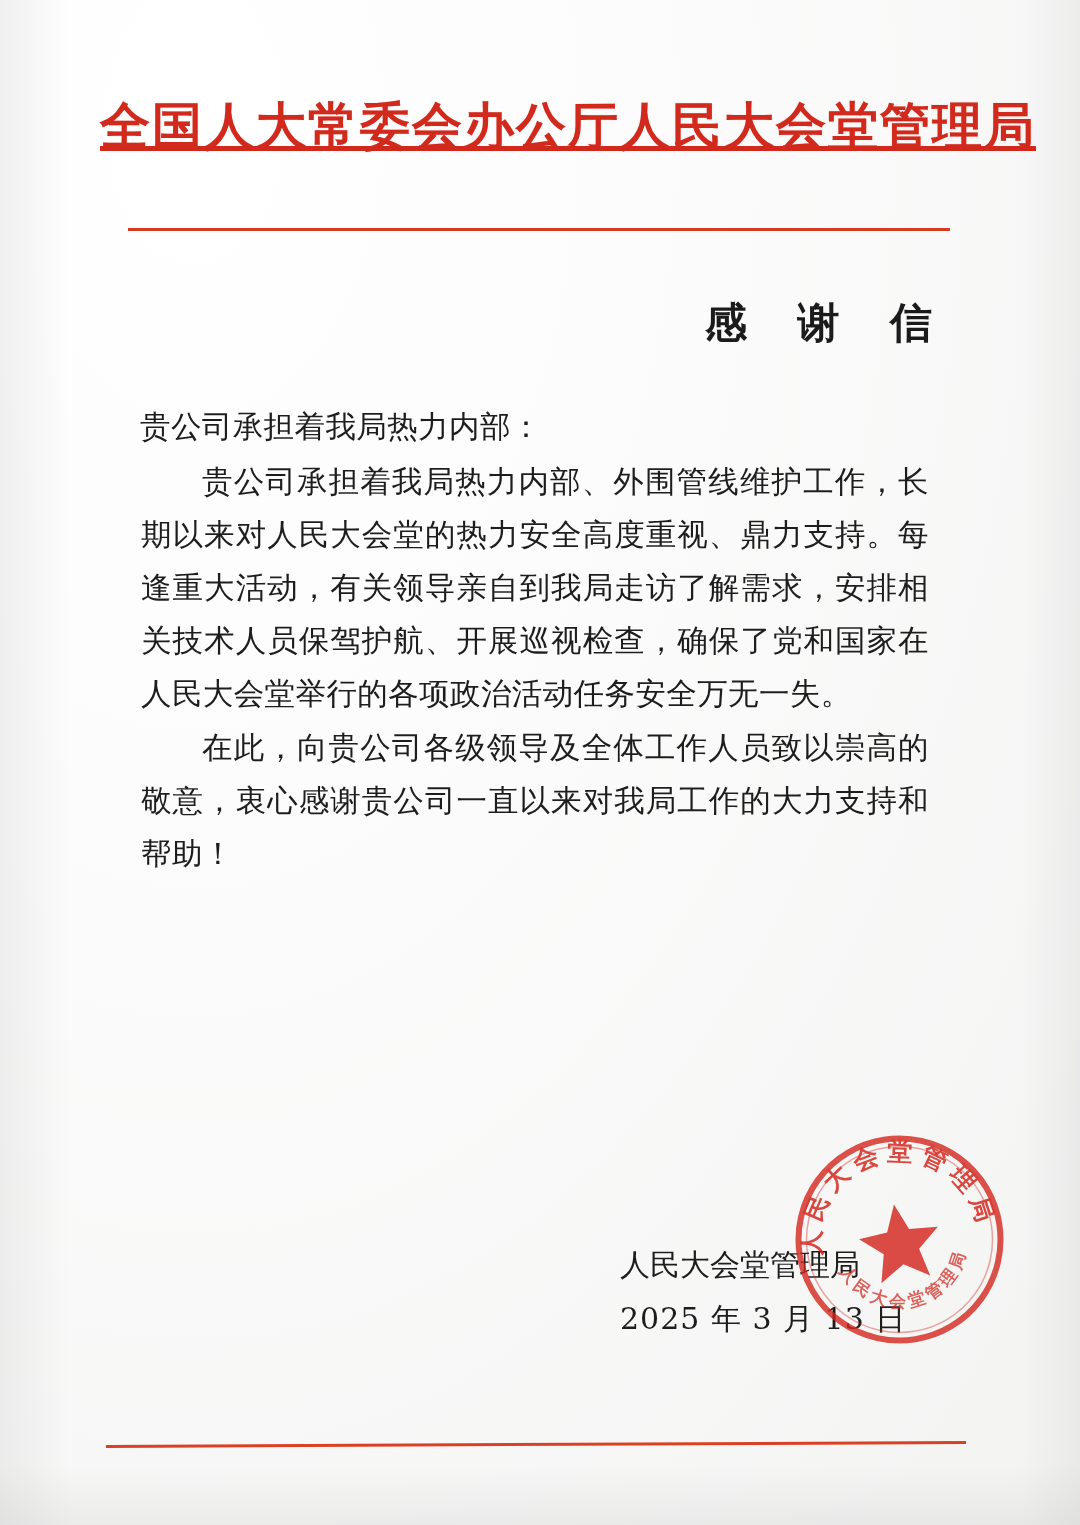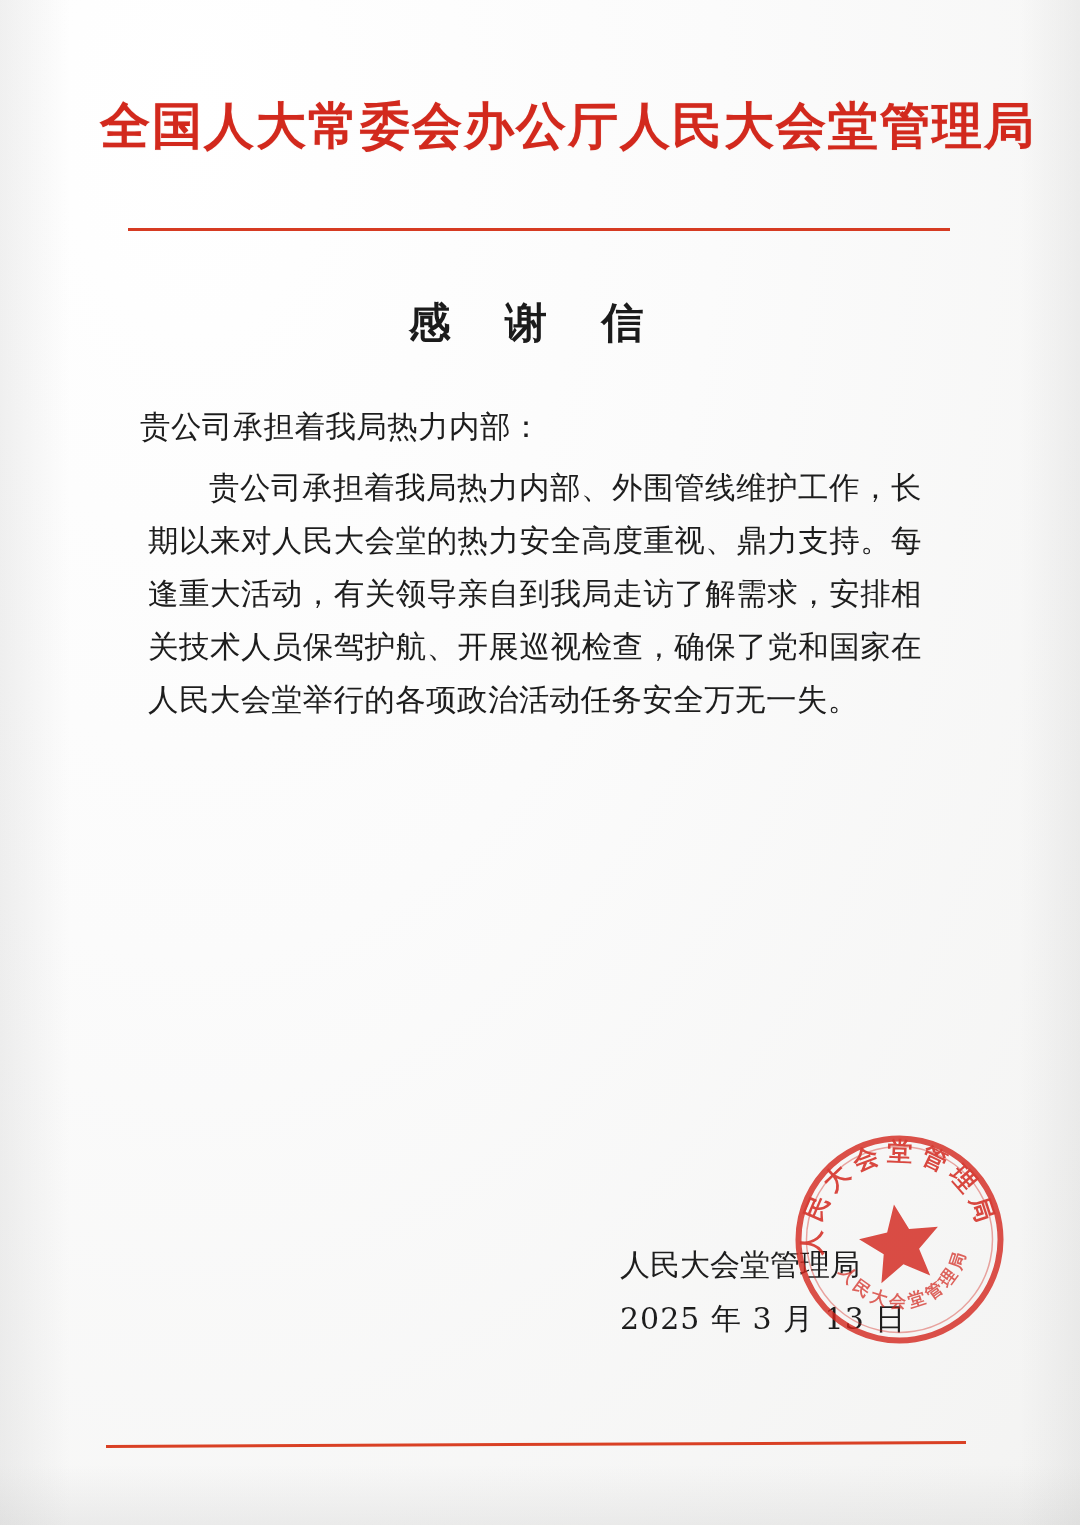--- a/index.html
+++ b/index.html
@@ -54,20 +54,21 @@
   }
   .letterhead-title {
     font-family: "DejaVu Serif", "Liberation Serif", serif;
     font-weight: bold;
     color: #d2291d;
     font-size: 50px;
     letter-spacing: 2px;
     line-height: 1.18;
     white-space: nowrap;
     text-shadow: 0 0 1px rgba(210,41,29,0.35);
+    text-decoration: underline;
   }
   .rule-top {
     position: absolute;
     left: 28px;
     top: 228px;
     width: 822px;
     height: 3px;
     background: #d63b22;
   }
   .rule-bottom {
@@ -79,44 +80,45 @@
     background: #d94024;
     transform: rotate(-0.25deg);
   }
 
   
   .doc-title {
     position: absolute;
     left: 0;
     top: 295px;
     width: 852px;
-    text-align: center;
+    text-align: right;
     font-size: 42px;
     font-weight: bold;
     color: #1b1b1b;
     letter-spacing: 20px;
     text-indent: 20px;
+    font-family: Liberation Serif, serif;
   }
 
   
   .body-block {
     position: absolute;
     left: 40px;
     top: 400px;
     width: 790px;
     color: #1d1d1d;
     font-size: 30.5px;
     line-height: 53px;
     letter-spacing: 0.4px;
   }
   .salutation {
     margin: 0 0 2px 0;
   }
   .para {
-    margin: 8px;
+    margin: 1px;
     text-indent: 2em;
     text-align: justify;
     text-justify: inter-ideograph;
   }
 
   
   .signature {
     position: absolute;
     left: 520px;
     top: 1238px;
@@ -150,20 +152,21 @@
     <div class="letterhead">
       <div class="letterhead-title">全国人大常委会办公厅人民大会堂管理局</div>
     </div>
     <div class="rule-top"></div>
 
     <div class="doc-title">感 谢 信</div>
 
     <div class="body-block">
       <p class="salutation">贵公司承担着我局热力内部：</p>
       <p class="para">贵公司承担着我局热力内部、外围管线维护工作，长期以来对人民大会堂的热力安全高度重视、鼎力支持。每逢重大活动，有关领导亲自到我局走访了解需求，安排相关技术人员保驾护航、开展巡视检查，确保了党和国家在人民大会堂举行的各项政治活动任务安全万无一失。</p>
+      <p class="para">在此，向贵公司各级领导及全体工作人员致以崇高的敬意，衷心感谢贵公司一直以来对我局工作的大力支持和帮助！</p>
     </div>
 
     <div class="signature">
       <div class="sig-line">人民大会堂管理局</div>
       <div class="sig-line sig-date">2025 年 3 月 13 日</div>
     </div>
 
     <div class="seal">
       <svg width="215" height="215" viewBox="0 0 215 215" xmlns="http://www.w3.org/2000/svg">
         <defs>

